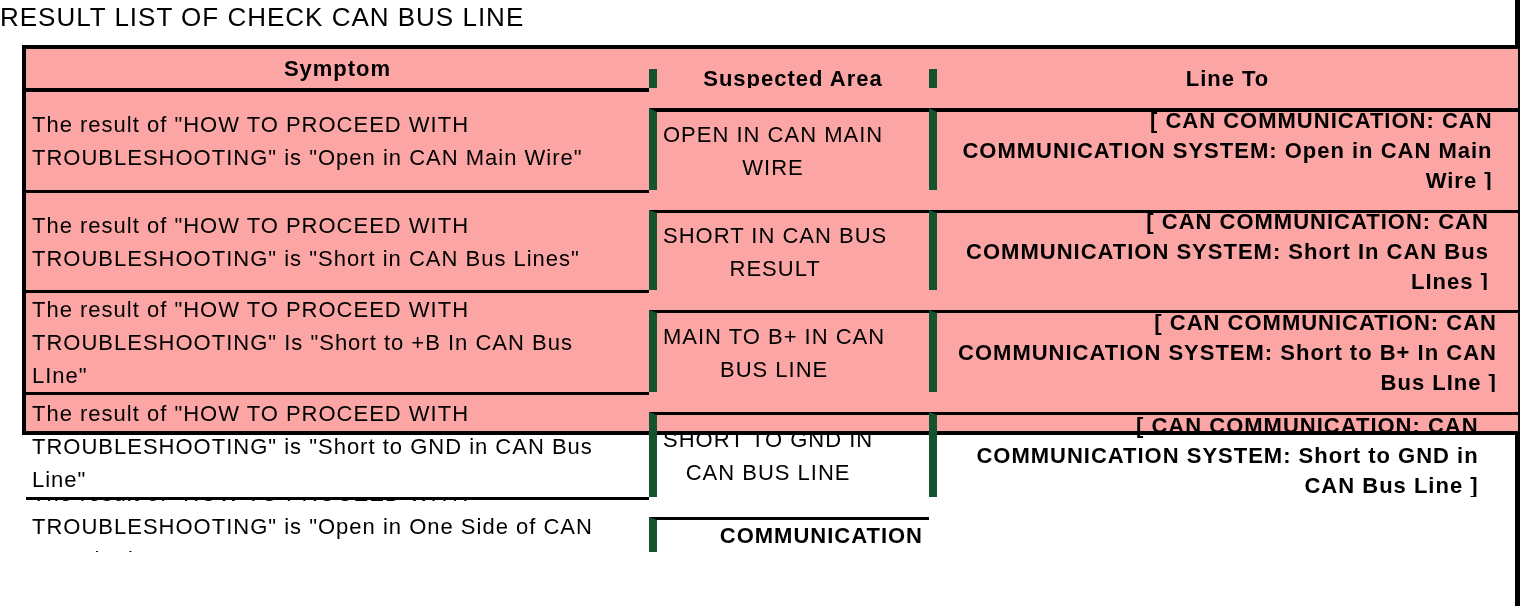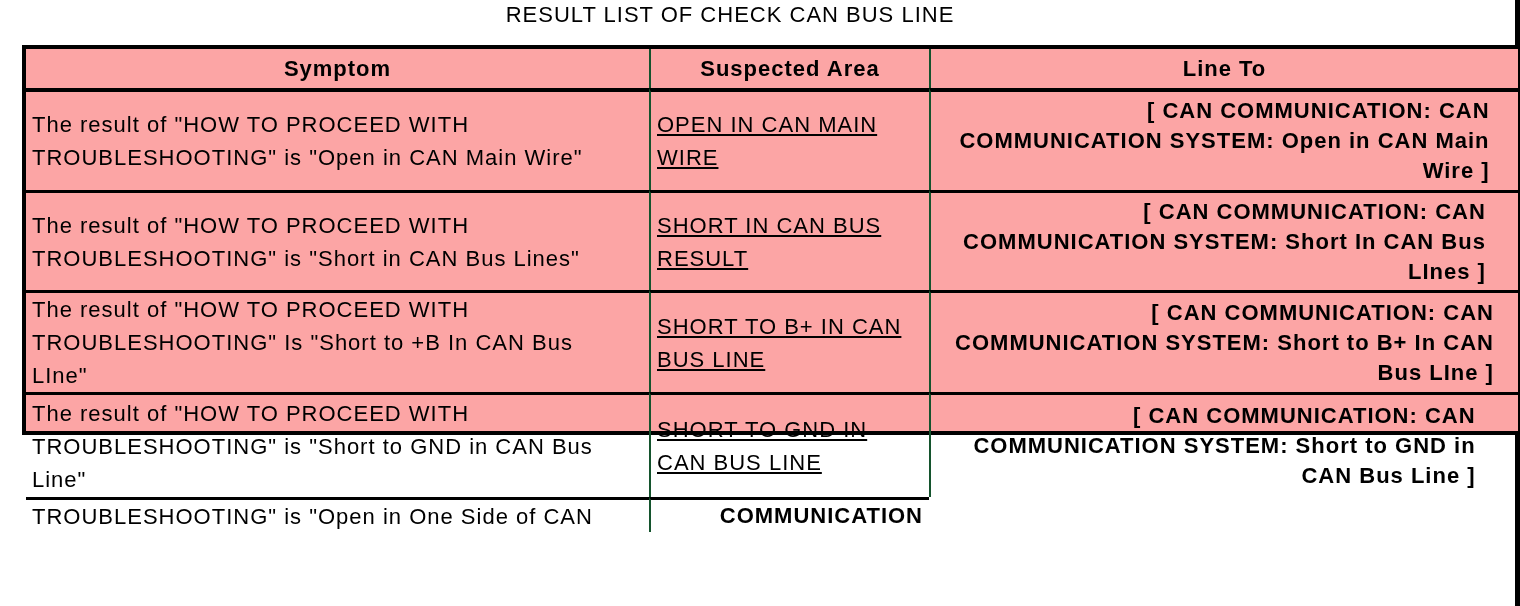--- a/index.html
+++ b/index.html
@@ -14,22 +14,21 @@
     background: #ffffff;
     overflow: hidden;
     font-family: "Liberation Sans", sans-serif;
     color: #000000;
   }
   .page-title {
     position: absolute;
     top: 2px;
     left: 0;
     width: 1460px;
-    text-align: center;
-    font-size: 22px;
+    font-size: 26px;
     font-weight: normal;
     letter-spacing: 1px;
     white-space: nowrap;
   }
   .page-edge {
     position: absolute;
     top: 0;
     right: 0;
     width: 5px;
     height: 606px;
@@ -63,34 +62,34 @@
     line-height: 30px;
   }
   .td {
     border-top: 3px solid #000000;
     white-space: pre-line;
   }
   .sep-top {
     border-top-width: 4px;
   }
   .col2, .col3 {
-    border-left: 2px solid #14532d;
+    border-left: 8px solid #14532d;
+    margin-top: 20px;
   }
   .td.col1 {
     padding-left: 6px;
     padding-right: 2px;
     line-height: 33px;
     text-align: left;
   }
   .td.col2 {
     padding-left: 6px;
     padding-right: 16px;
     line-height: 33px;
-    text-align: left;
-    text-decoration: underline;
+    text-align: center;
   }
   .td.col3 {
     justify-content: center;
     text-align: right;
     line-height: 30px;
     font-weight: bold;
     padding: 16px 6px;
   }
 </style>
 </head>
@@ -120,21 +119,21 @@
 TROUBLESHOOTING" is "Short in CAN Bus Lines"</div>
     <div class="cell td col2">SHORT IN CAN BUS
 RESULT</div>
     <div class="cell td col3">[ CAN COMMUNICATION: CAN
 COMMUNICATION SYSTEM: Short In CAN Bus
 LInes ]</div>
 
     <div class="cell td col1">The result of "HOW TO PROCEED WITH
 TROUBLESHOOTING" Is "Short to +B In CAN Bus
 LIne"</div>
-    <div class="cell td col2">SHORT TO B+ IN CAN
+    <div class="cell td col2">MAIN TO B+ IN CAN
 BUS LINE</div>
     <div class="cell td col3">[ CAN COMMUNICATION: CAN
 COMMUNICATION SYSTEM: Short to B+ In CAN
 Bus LIne ]</div>
 
     <div class="cell td col1">The result of "HOW TO PROCEED WITH
 TROUBLESHOOTING" is "Short to GND in CAN Bus
 Line"</div>
     <div class="cell td col2">SHORT TO GND IN
 CAN BUS LINE</div>

